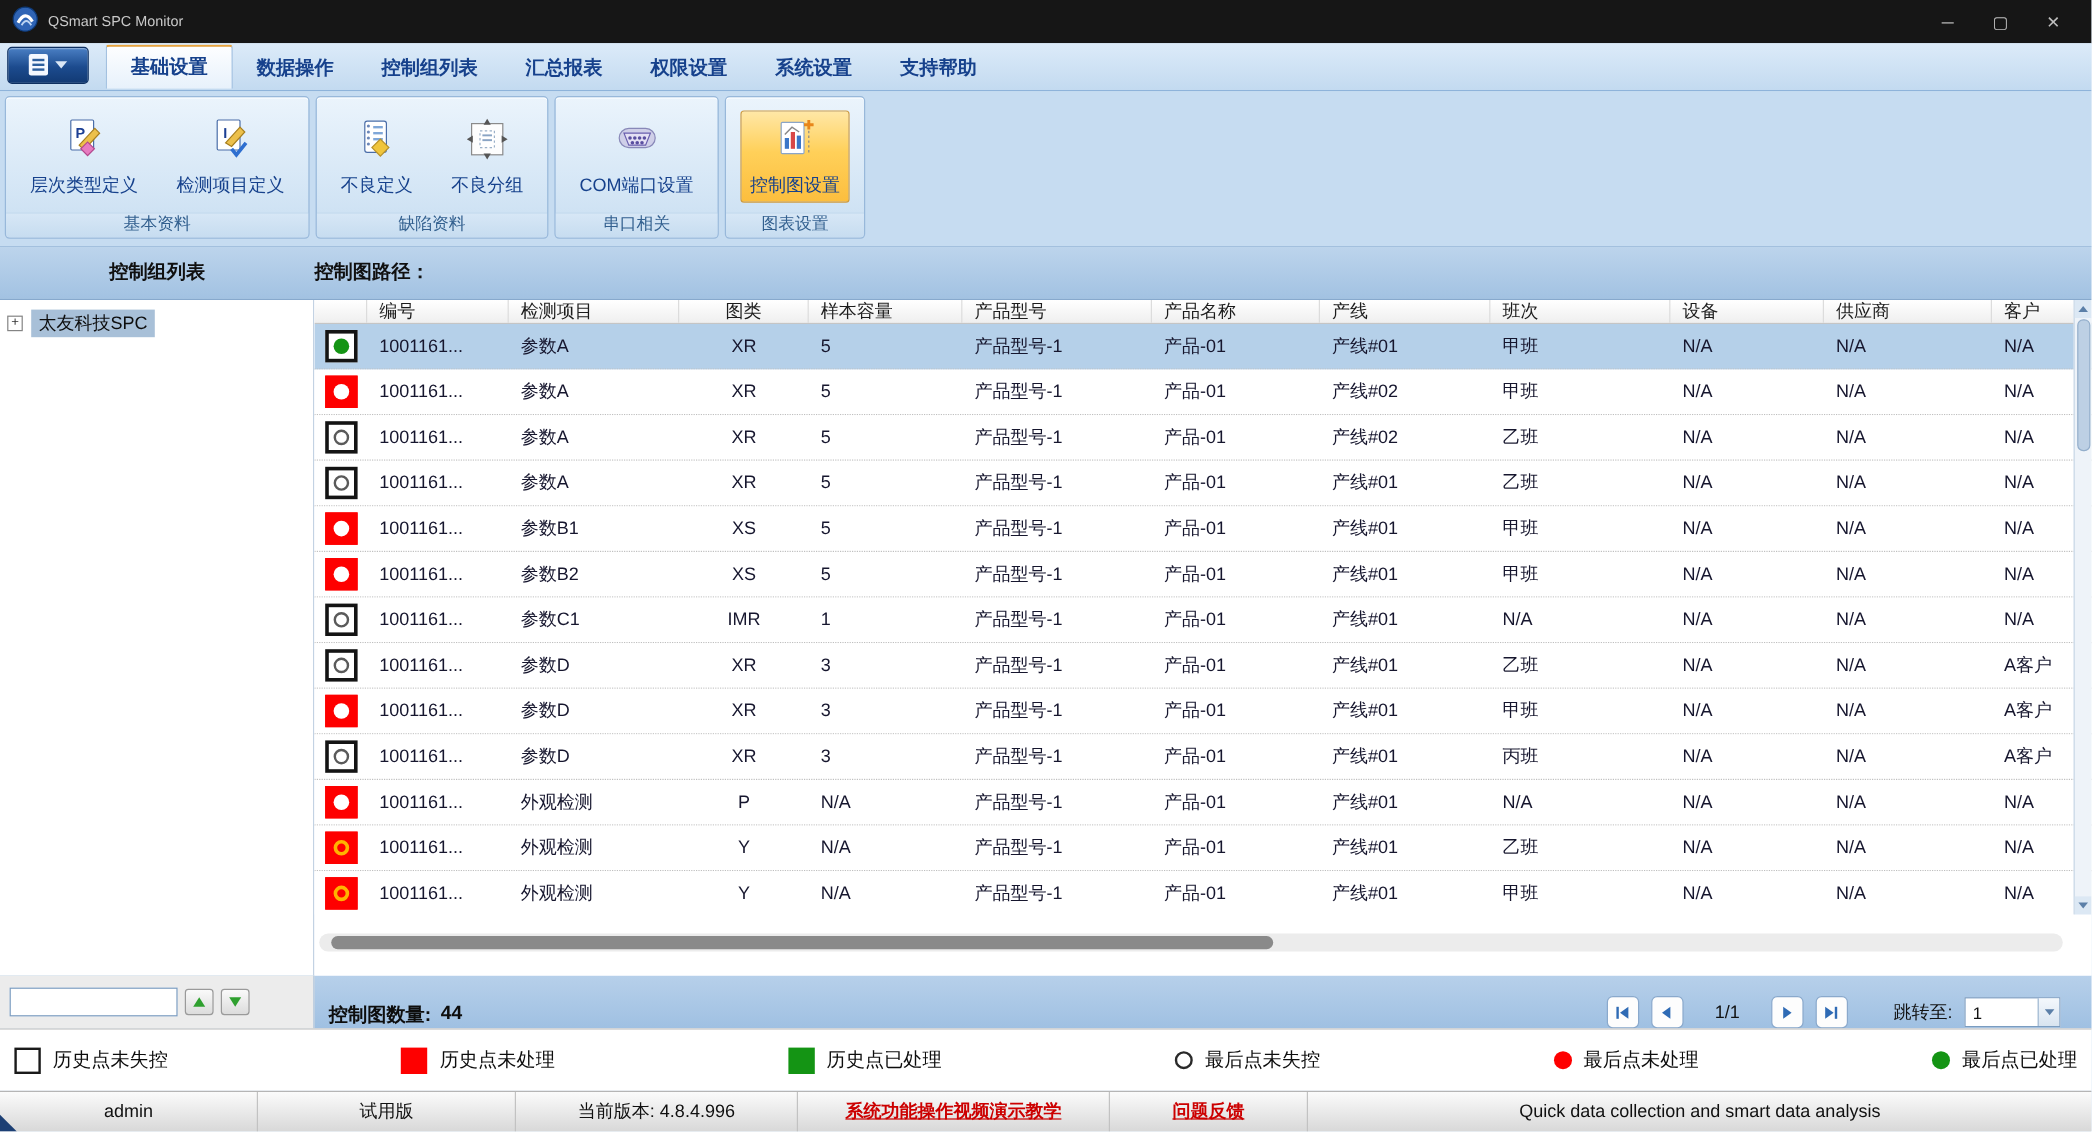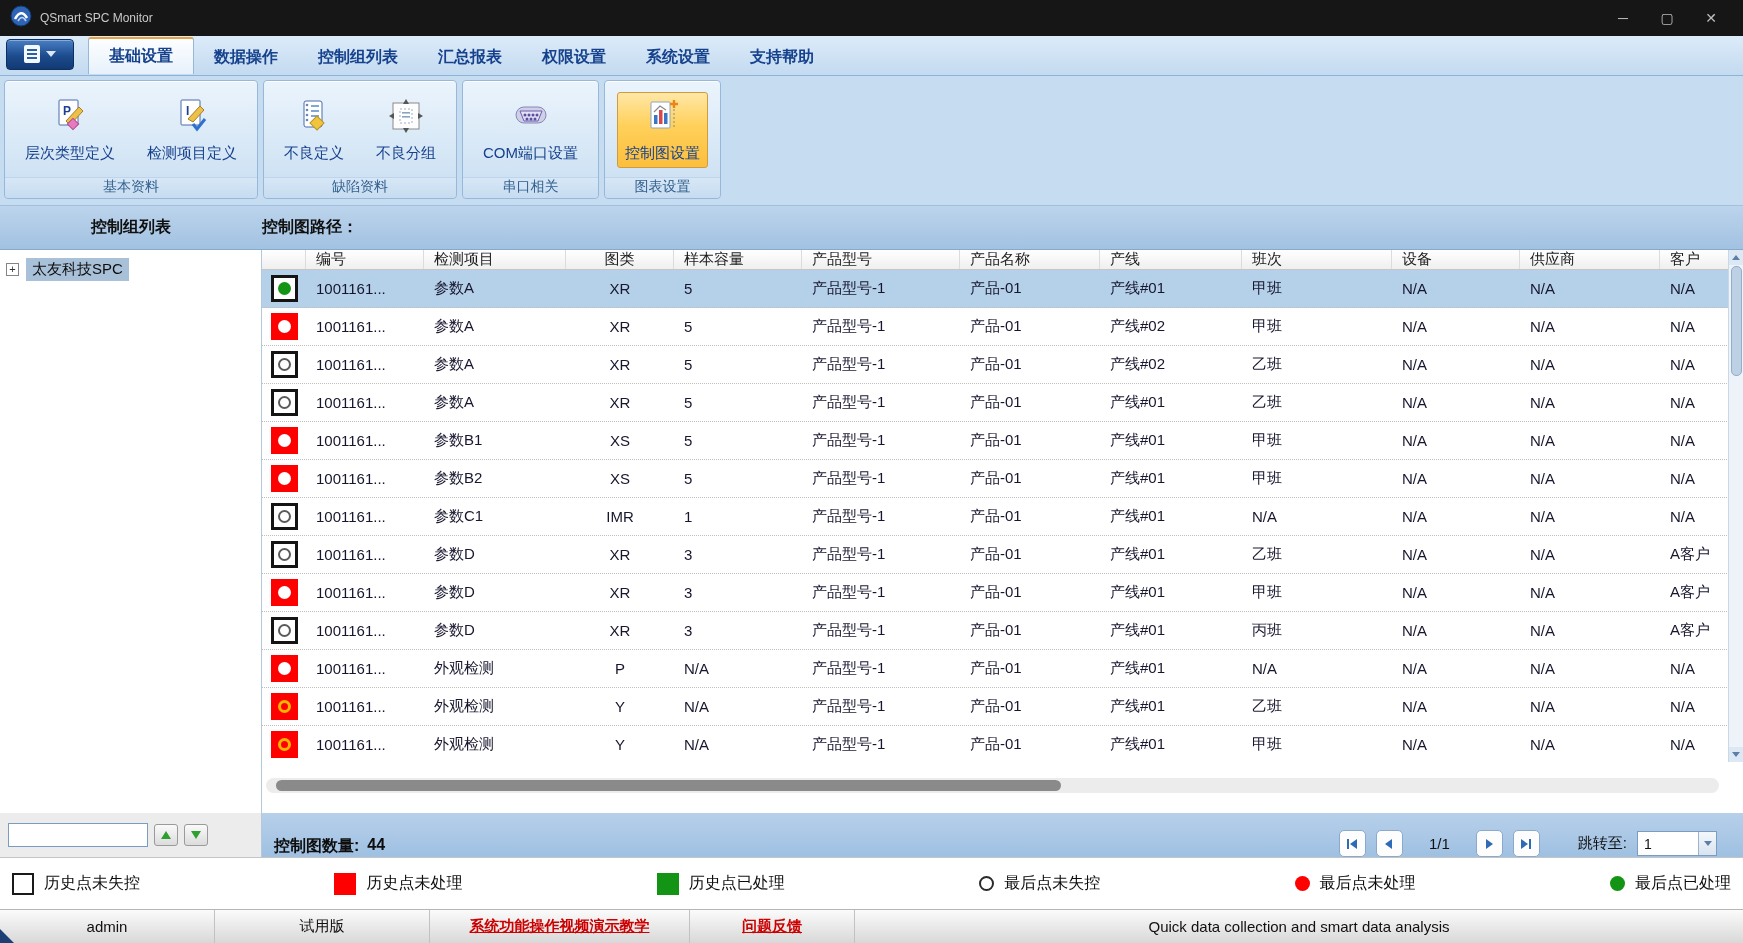--- a/index.html
+++ b/index.html
@@ -589,20 +589,21 @@
       <div class="litem">
         <span class="lic circle-green"></span>
         <span>最后点已处理</span>
       </div>
     </div>
 
   <div class="footer">
     <div class="corner"></div>
     <div class="fcell" style="width:215px;">admin</div>
     <div class="fcell" style="width:215px;">试用版</div>
+    <div class="fcell" style="width:235px;">当前版本: 4.8.4.996</div>
     <div class="fcell" style="width:260px;">
         <span class="flink">系统功能操作视频演示教学</span>
       </div>
     <div class="fcell" style="width:165px;">
         <span class="flink">问题反馈</span>
       </div>
     <div class="fcell last">Quick data collection and smart data analysis</div>
   </div>
 
 </div>

